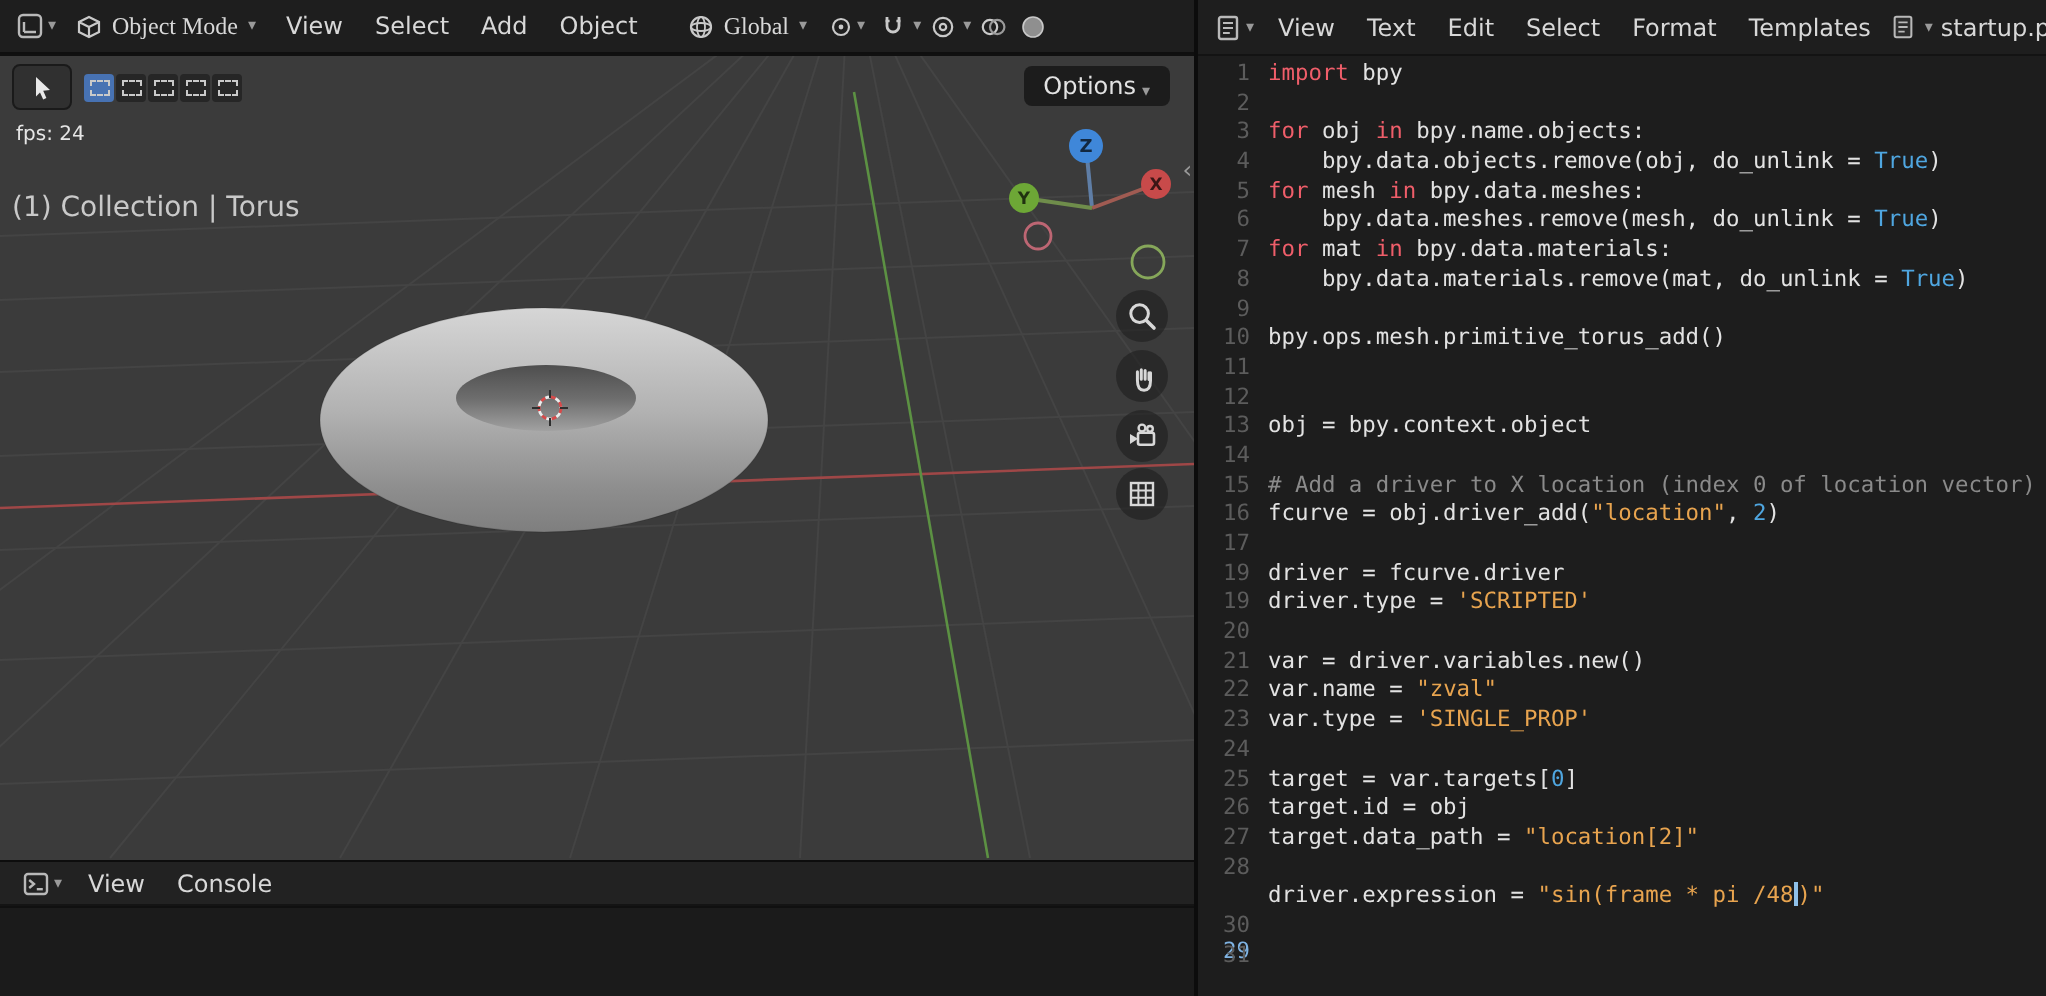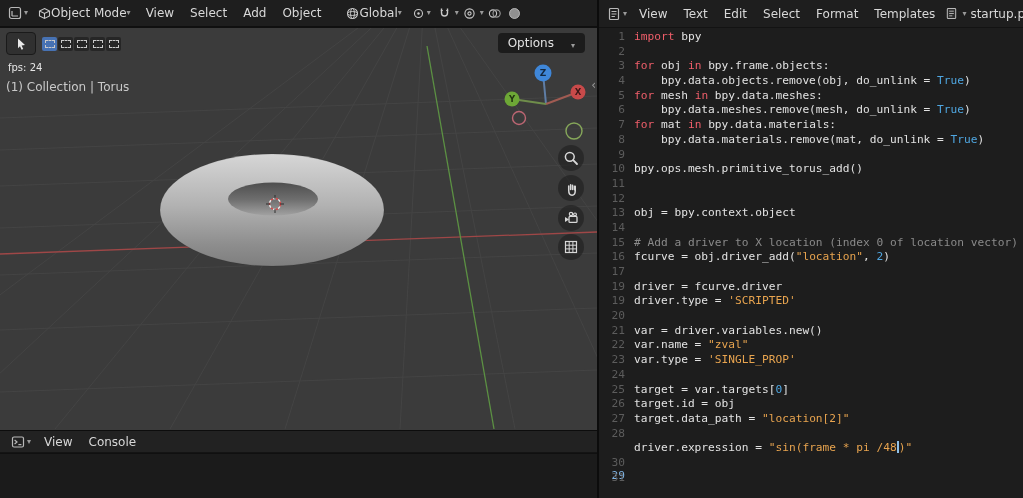--- a/index.html
+++ b/index.html
@@ -1,36 +1,36 @@
 <!DOCTYPE html>
 <html><head>
 <meta charset="utf-8">
 <style>
   html,body{margin:0;padding:0;background:#101010;overflow:hidden;}
   body{width:1023px;height:498px;position:relative;font-family:"DejaVu Sans","Liberation Sans",sans-serif;font-size:12px;color:#d8d8d8;-webkit-font-smoothing:antialiased;}
   .panel{position:absolute;box-sizing:border-box;}
   
   .left{left:0;top:0;width:597px;height:498px;}
   .vheader{position:absolute;top:0;left:0;width:597px;height:27px;background:#1e1e1e;border-bottom:1px solid #0f0f0f;display:flex;align-items:center;padding:0 5px;gap:1px;overflow:hidden;box-sizing:border-box;}
-  .hdr-btn{display:flex;align-items:center;padding:3px 6px;border-radius:3px;white-space:nowrap;}
+  .hdr-btn{display:flex;align-items:center;gap:5px;padding:3px 6px;border-radius:3px;white-space:nowrap;font-family:Liberation Serif, serif;}
   .icon-btn{display:flex;align-items:center;gap:2px;padding:2px 3px;border-radius:3px;}
   .caret{font-size:8px;color:#9a9a9a;line-height:1;}
   .menu-item{padding:3px 8px;border-radius:3px;color:#d8d8d8;white-space:nowrap;}
   .menubar{display:flex;align-items:center;}
   .viewport{position:absolute;top:28px;left:0;width:597px;height:402px;background:#3b3b3b;overflow:hidden;}
   .scene{position:absolute;left:0;top:0;}
   .toolrow{position:absolute;top:4px;left:6px;display:flex;align-items:center;gap:6px;}
   .tool-active{width:28px;height:21px;background:#303030;border:1px solid #1a1a1a;border-radius:4px;display:flex;align-items:center;justify-content:center;}
   .modegroup{display:flex;gap:1px;}
   .modebox{width:15px;height:14px;background:#262626;border-radius:2px;display:flex;align-items:center;justify-content:center;}
   .modebox.sel{background:#4772b3;}
   .modebox .dotrect{width:8px;height:6px;border:1px dashed #c9c9c9;}
-  .options-btn{position:absolute;top:5px;right:12px;display:flex;align-items:flex-end;gap:17px;padding:3px 10px;background:rgba(24,24,24,.85);border-radius:4px;color:#e2e2e2;}
+  .options-btn{position:absolute;top:5px;right:12px;display:flex;align-items:flex-end;gap:3px;padding:3px 10px;background:rgba(24,24,24,.85);border-radius:4px;color:#e2e2e2;}
   .fps{position:absolute;top:34px;left:8px;font-size:10px;color:#e6e6e6;}
-  .crumb{position:absolute;top:52px;left:6px;font-size:12px;color:#c9c9c9;}
+  .crumb{position:absolute;top:68px;left:6px;font-size:14px;color:#c9c9c9;}
   .vbtn{position:absolute;right:13px;width:26px;height:26px;border-radius:50%;background:rgba(28,28,28,.55);display:flex;align-items:center;justify-content:center;}
   .collapse-chevron{position:absolute;right:1px;top:50px;color:#9a9a9a;font-size:12px;}
   .cheader{position:absolute;top:430px;left:0;width:597px;height:23px;background:#222222;border-top:1px solid #0d0d0d;border-bottom:1px solid #141414;display:flex;align-items:center;gap:2px;padding:0 8px;box-sizing:border-box;}
   .cbody{position:absolute;top:454px;left:0;width:597px;height:44px;background:#1b1b1b;}
   
   .right{left:597px;top:0;width:426px;height:498px;background:#1d1d1d;border-left:2px solid #0c0c0c;}
   .theader{height:27px;background:#1e1e1e;border-bottom:1px solid #131313;display:flex;align-items:center;padding:0 5px;gap:1px;overflow:hidden;}
   .spacer{flex:1;}
   .datablock{display:flex;align-items:center;gap:4px;white-space:nowrap;padding-right:2px;}
   .codearea{position:absolute;top:28px;left:0;right:0;bottom:0;overflow:hidden;padding-top:2px;}
@@ -287,21 +287,21 @@
       <div class="crow">
         <span class="ln">1</span>
         <span class="code"><span class="tk-kw">import</span><span class="tk-pl"> bpy</span></span>
       </div>
       <div class="crow">
         <span class="ln">2</span>
         <span class="code"></span>
       </div>
       <div class="crow">
         <span class="ln">3</span>
-        <span class="code"><span class="tk-kw">for</span><span class="tk-pl"> obj </span><span class="tk-kw">in</span><span class="tk-pl"> bpy.frame.objects:</span></span>
+        <span class="code"><span class="tk-kw">for</span><span class="tk-pl"> obj </span><span class="tk-kw">in</span><span class="tk-pl"> bpy.name.objects:</span></span>
       </div>
       <div class="crow">
         <span class="ln">4</span>
         <span class="code"><span class="tk-pl">    bpy.data.objects.remove(obj, do_unlink = </span><span class="tk-num">True</span><span class="tk-pl">)</span></span>
       </div>
       <div class="crow">
         <span class="ln">5</span>
         <span class="code"><span class="tk-kw">for</span><span class="tk-pl"> mesh </span><span class="tk-kw">in</span><span class="tk-pl"> bpy.data.meshes:</span></span>
       </div>
       <div class="crow">

